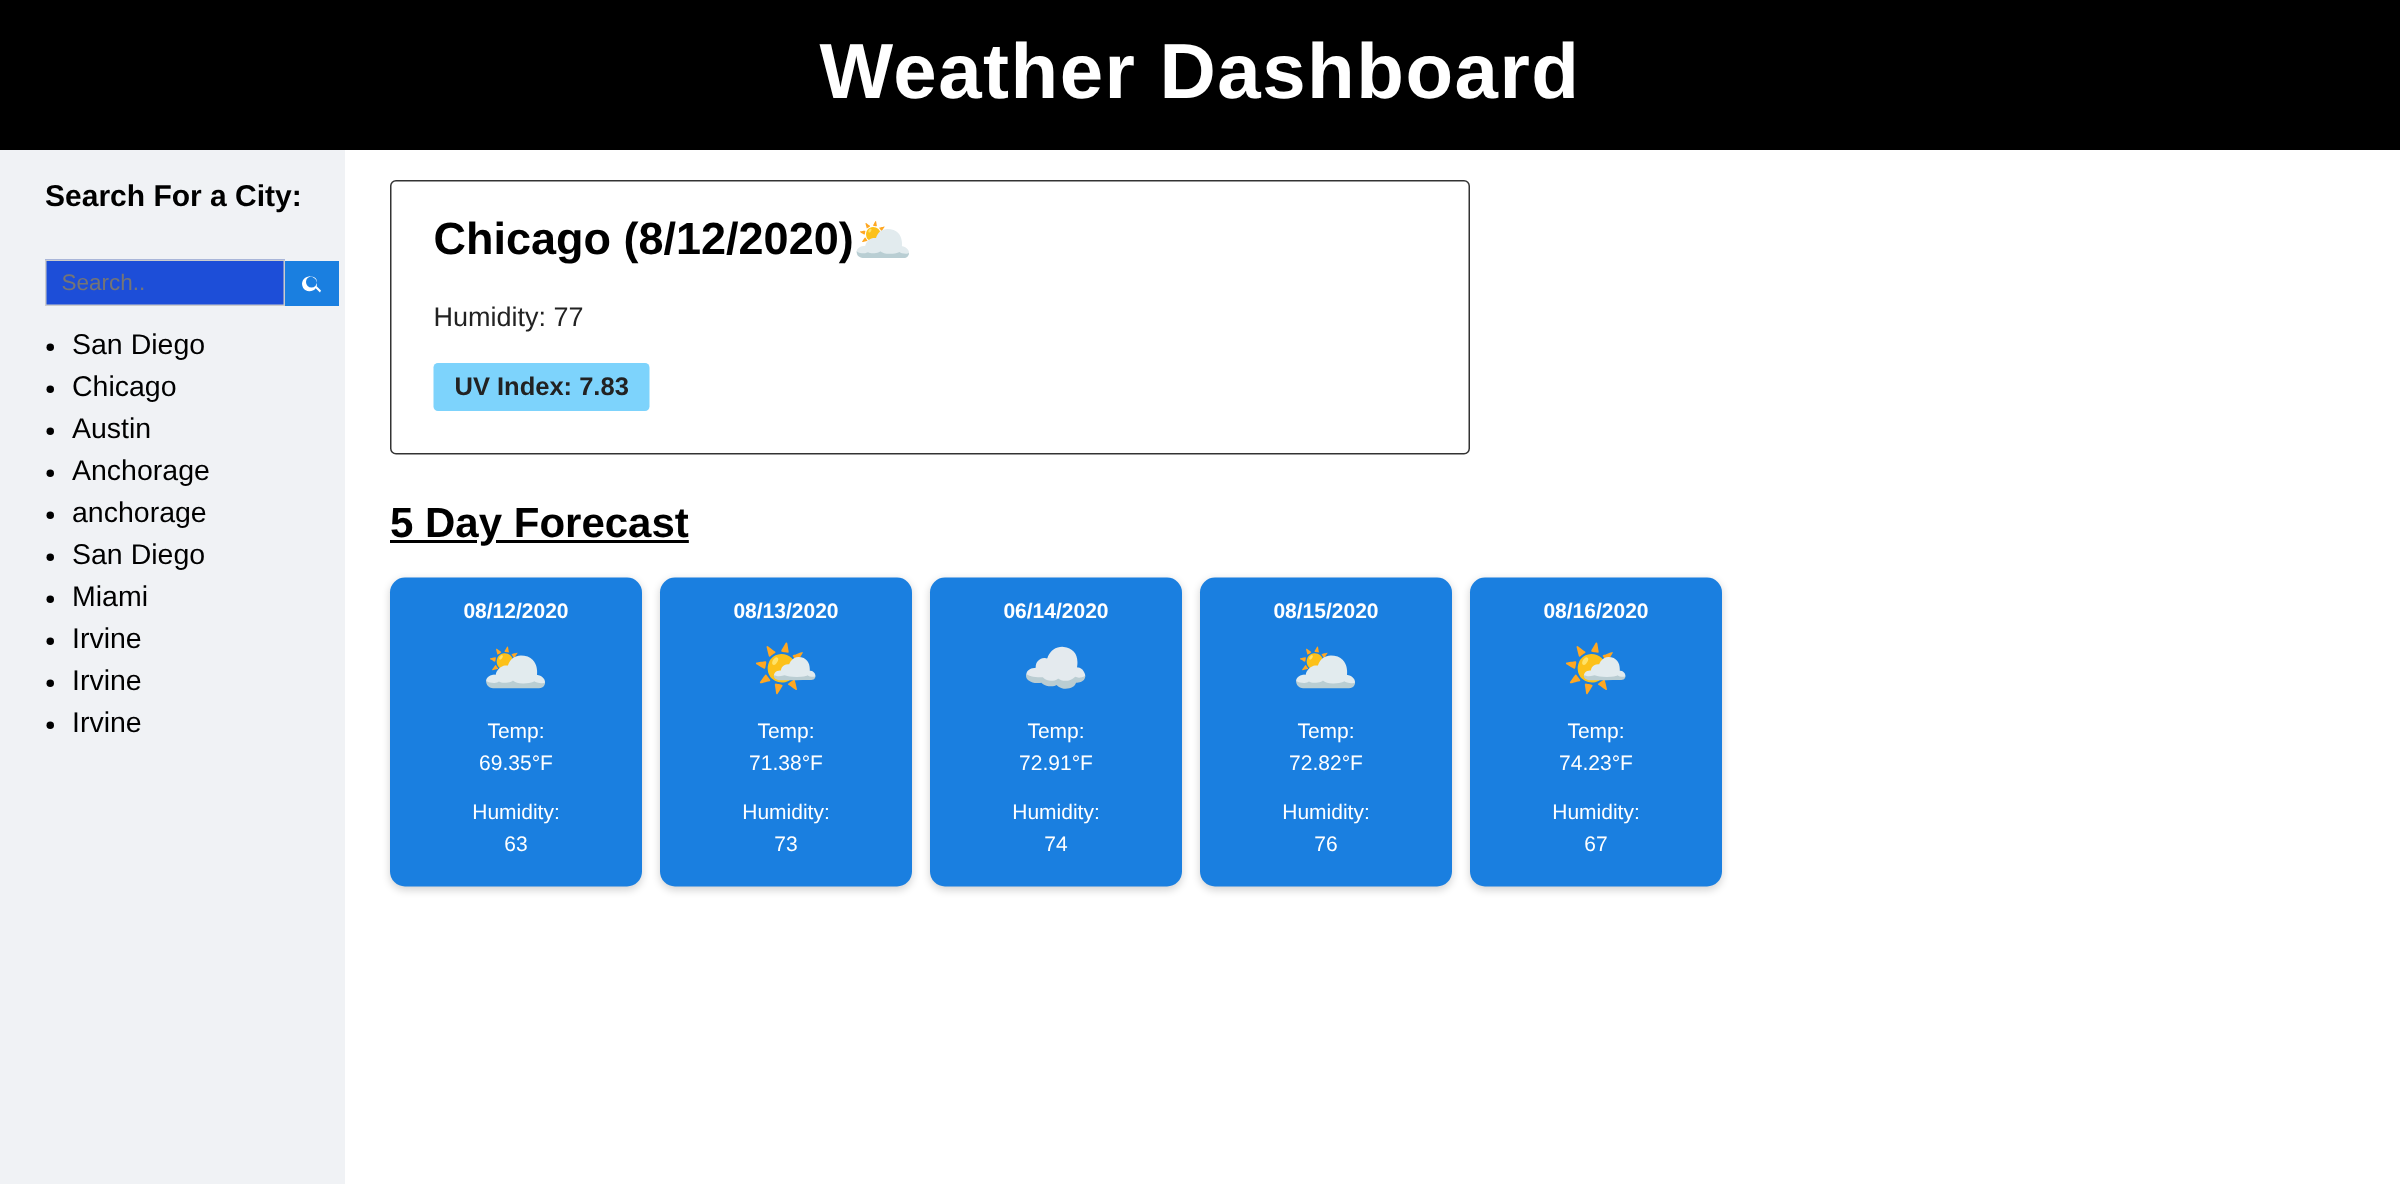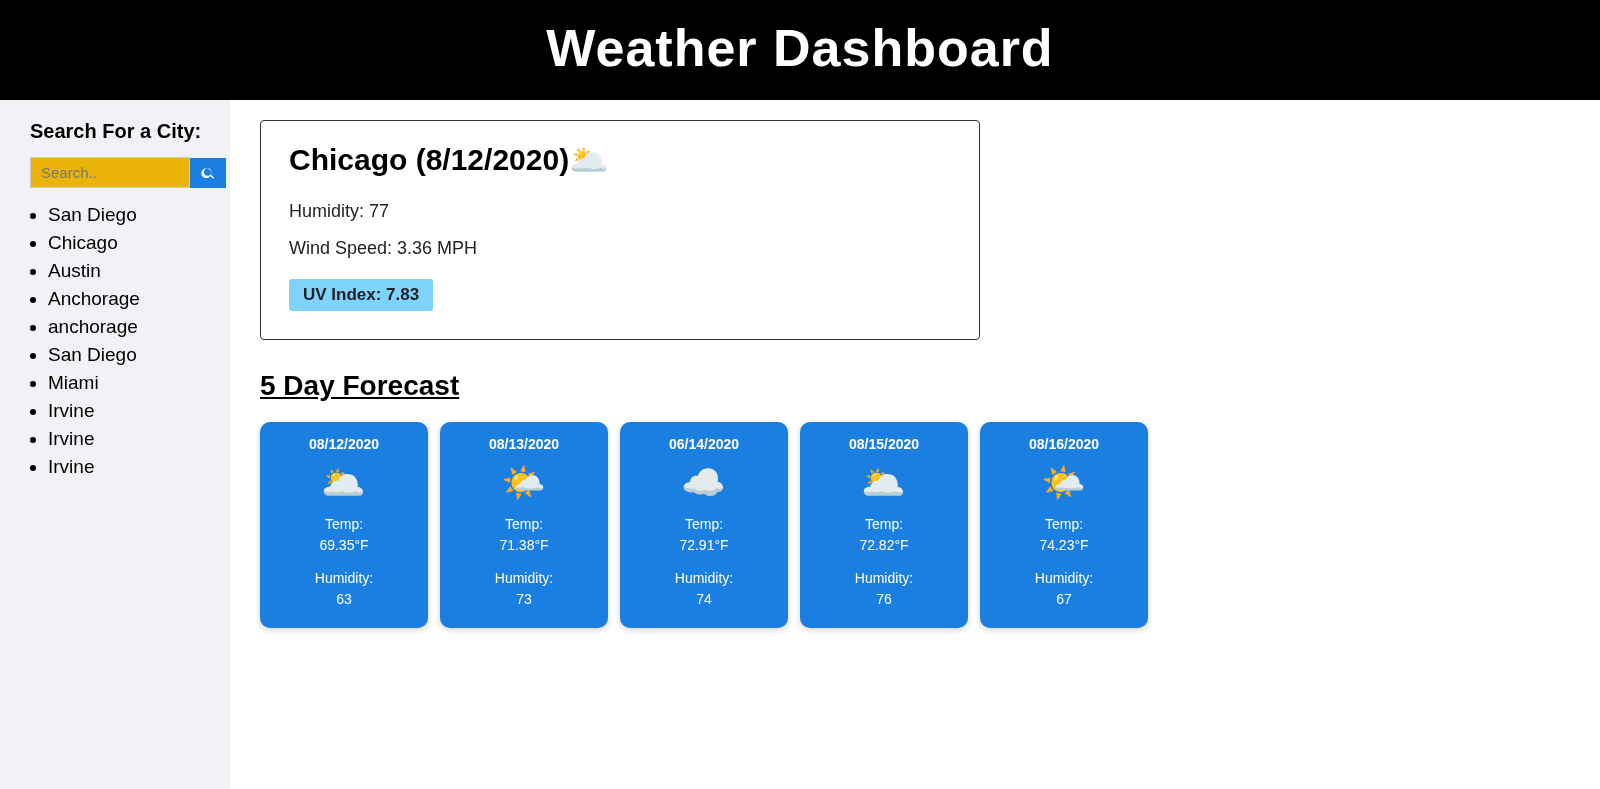--- a/index.html
+++ b/index.html
@@ -26,34 +26,34 @@
     .sidebar {
       width: 230px;
       min-width: 200px;
       background: #f0f2f5;
       padding: 20px 20px 20px 30px;
       flex-shrink: 0;
     }
     .sidebar-title {
       font-size: 20px;
       font-weight: bold;
-      margin-bottom: 14px;
+      margin-bottom: 30px;
     }
     .search-row {
       display: flex;
       align-items: center;
       margin-bottom: 16px;
     }
     .search-input {
       border: 1px solid #ccc;
       padding: 6px 10px;
       font-size: 15px;
       width: 160px;
       outline: none;
-      background: #eab308;
+      background: #1d4ed8;
     }
     .search-button {
       background: #1a7fe0;
       border: none;
       padding: 7px 10px;
       cursor: pointer;
       color: #fff;
       font-size: 15px;
       display: flex;
       align-items: center;
@@ -193,24 +193,20 @@
 
     <div class="current-weather-card">
       <div class="current-city-title">
         <span id="city-date-title">Chicago (8/12/2020)</span>
         <span class="weather-icon-large">🌥️</span>
       </div>
       <div class="weather-detail">
         <span>Humidity:</span>
         <span>77</span>
       </div>
-      <div class="weather-detail">
-        <span>Wind Speed:</span>
-        <span>3.36 MPH</span>
-      </div>
       <div>
         <span class="uv-badge" id="uv-badge">UV Index: 7.83</span>
       </div>
     </div>
 
     <div>
       <div class="forecast-title">5 Day Forecast</div>
       <div class="forecast-cards" id="forecast-cards">
           <div class="forecast-card">
       <div class="forecast-date">08/12/2020</div>

